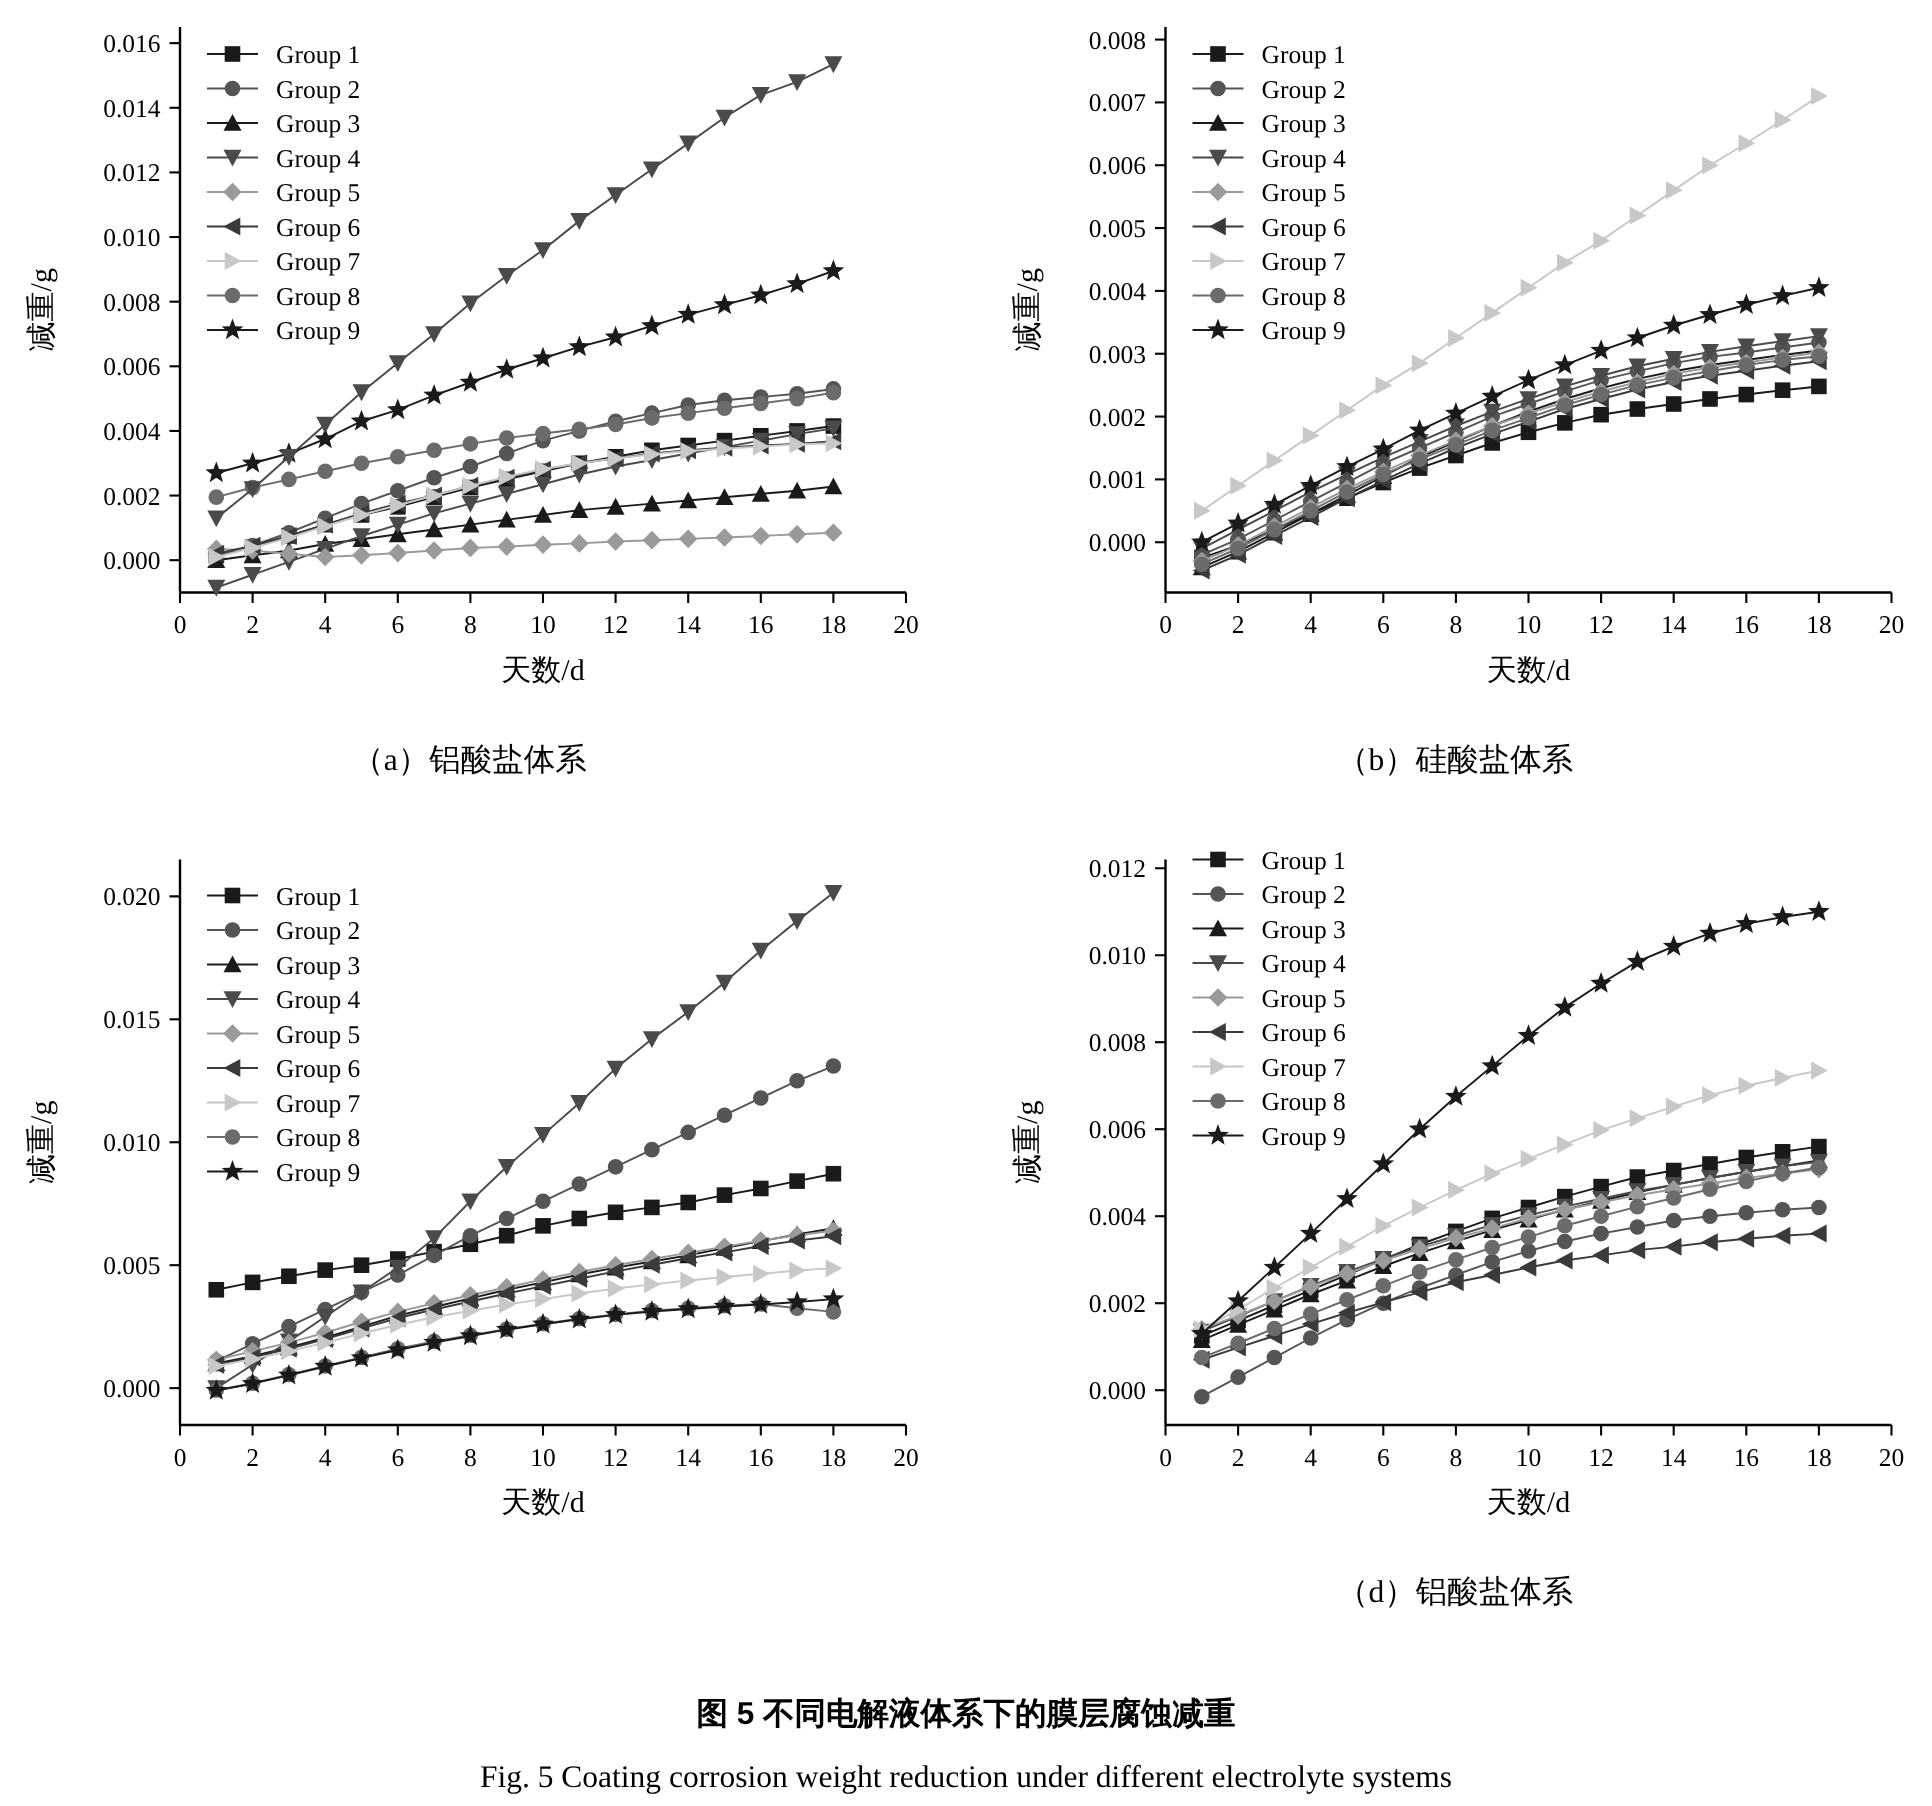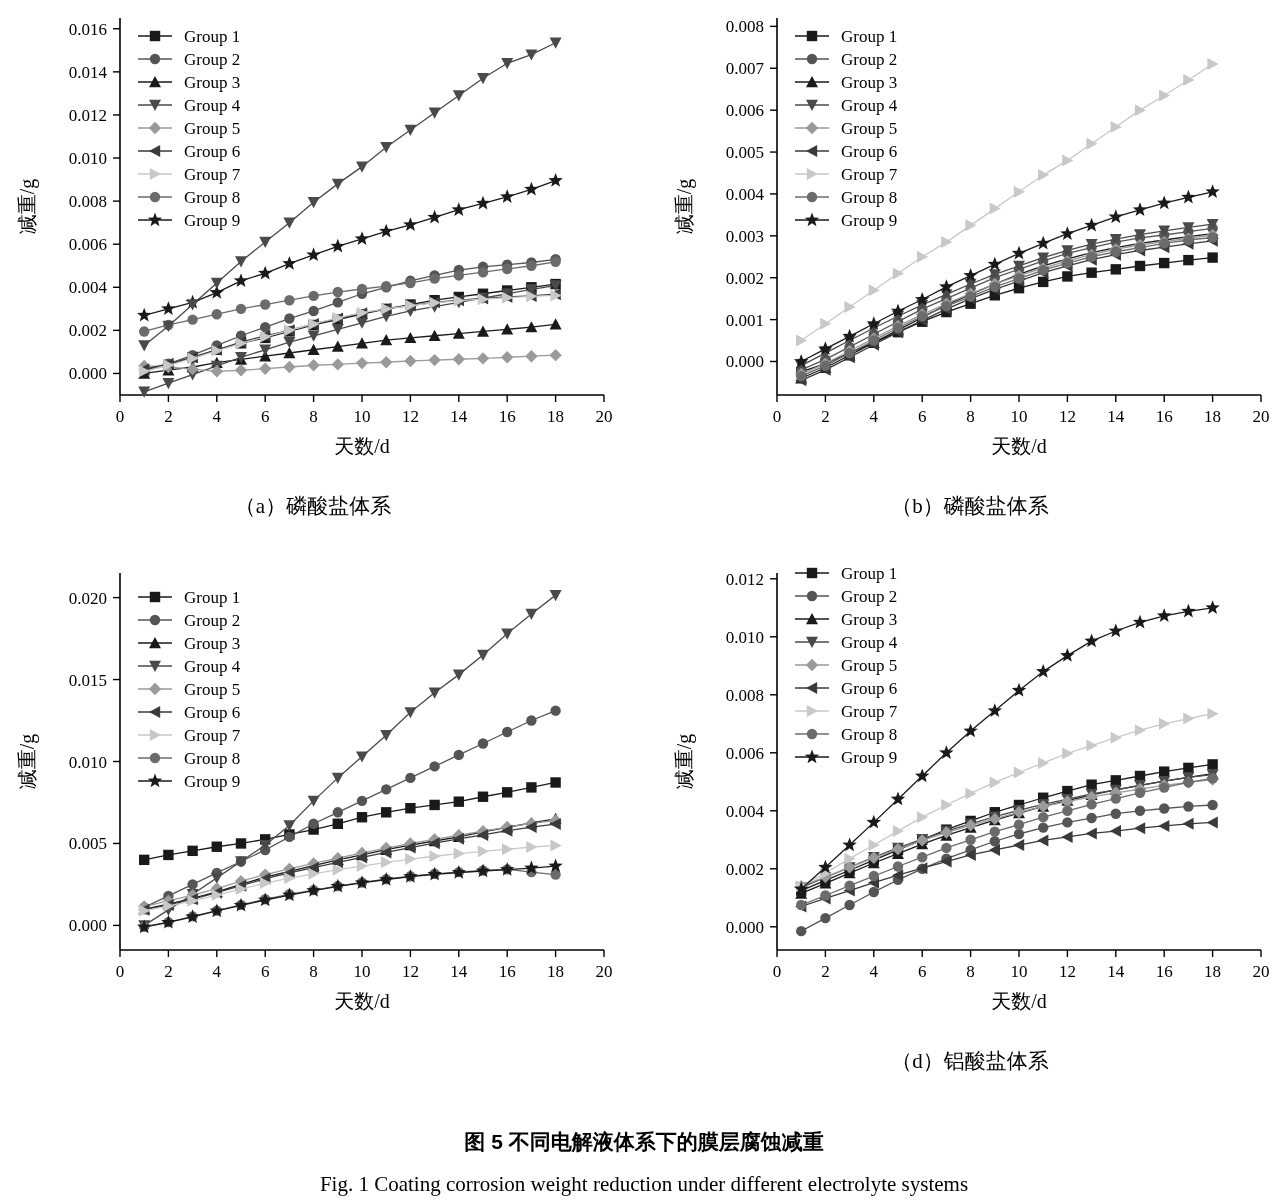--- a/index.html
+++ b/index.html
@@ -281,21 +281,21 @@
           <polygon points="153,174 141.8,168 141.8,180" fill="#c8c8c8" stroke="none"></polygon>
           <text x="176" y="180" class="legendtext">Group 7</text>
           <line x1="130" y1="197" x2="164" y2="197" stroke="#6b6b6b" stroke-width="1.3"></line>
           <circle cx="147" cy="197" r="5.2" fill="#6b6b6b" stroke="none"></circle>
           <text x="176" y="203" class="legendtext">Group 8</text>
           <line x1="130" y1="220" x2="164" y2="220" stroke="#1a1a1a" stroke-width="1.3"></line>
           <polygon points="147.00,212.40 148.88,217.42 154.23,217.65 150.04,220.99 151.47,226.15 147.00,223.19 142.53,226.15 143.96,220.99 139.77,217.65 145.12,217.42" fill="#1a1a1a" stroke="none"></polygon>
           <text x="176" y="226" class="legendtext">Group 9</text>
         </svg>
       </div>
-    <div class="caption">（a）磷酸盐体系</div>
+    <div class="caption">（a）铝酸盐体系</div>
   </div>
 
   <div class="panel" style="left:665px;top:0px;">
     <div class="plotwrap" id="plot-b">
         <svg width="610" height="470" viewBox="0 0 610 470">
           <line x1="112" y1="395" x2="596" y2="395" class="axis-line"></line>
           <line x1="112" y1="395" x2="112" y2="18" class="axis-line"></line>
           <line x1="112" y1="395" x2="112" y2="402" class="tick"></line>
           <text x="112" y="422" class="ticklabel" text-anchor="middle">0</text>
           <line x1="160.4" y1="395" x2="160.4" y2="402" class="tick"></line>
@@ -531,21 +531,21 @@
           <polygon points="153,174 141.8,168 141.8,180" fill="#c8c8c8" stroke="none"></polygon>
           <text x="176" y="180" class="legendtext">Group 7</text>
           <line x1="130" y1="197" x2="164" y2="197" stroke="#6b6b6b" stroke-width="1.3"></line>
           <circle cx="147" cy="197" r="5.2" fill="#6b6b6b" stroke="none"></circle>
           <text x="176" y="203" class="legendtext">Group 8</text>
           <line x1="130" y1="220" x2="164" y2="220" stroke="#1a1a1a" stroke-width="1.3"></line>
           <polygon points="147.00,212.40 148.88,217.42 154.23,217.65 150.04,220.99 151.47,226.15 147.00,223.19 142.53,226.15 143.96,220.99 139.77,217.65 145.12,217.42" fill="#1a1a1a" stroke="none"></polygon>
           <text x="176" y="226" class="legendtext">Group 9</text>
         </svg>
       </div>
-    <div class="caption">（b）磷酸盐体系</div>
+    <div class="caption">（b）硅酸盐体系</div>
   </div>
 
   <div class="panel" style="left:8px;top:555px;">
     <div class="plotwrap" id="plot-c">
         <svg width="610" height="470" viewBox="0 0 610 470">
           <line x1="112" y1="395" x2="596" y2="395" class="axis-line"></line>
           <line x1="112" y1="395" x2="112" y2="18" class="axis-line"></line>
           <line x1="112" y1="395" x2="112" y2="402" class="tick"></line>
           <text x="112" y="422" class="ticklabel" text-anchor="middle">0</text>
           <line x1="160.4" y1="395" x2="160.4" y2="402" class="tick"></line>
@@ -1022,14 +1022,14 @@
           <text x="176" y="185" class="legendtext">Group 8</text>
           <line x1="130" y1="202" x2="164" y2="202" stroke="#1a1a1a" stroke-width="1.3"></line>
           <polygon points="147.00,194.40 148.88,199.42 154.23,199.65 150.04,202.99 151.47,208.15 147.00,205.19 142.53,208.15 143.96,202.99 139.77,199.65 145.12,199.42" fill="#1a1a1a" stroke="none"></polygon>
           <text x="176" y="208" class="legendtext">Group 9</text>
         </svg>
       </div>
     <div class="caption">（d）铝酸盐体系</div>
   </div>
 
   <div class="title-cn" style="top:1128px;">图 5   不同电解液体系下的膜层腐蚀减重</div>
-  <div class="title-en" style="top:1172px;">Fig. 1   Coating corrosion weight reduction under different electrolyte systems</div>
+  <div class="title-en" style="top:1172px;">Fig. 5   Coating corrosion weight reduction under different electrolyte systems</div>
 </div>
 
 </body></html>

